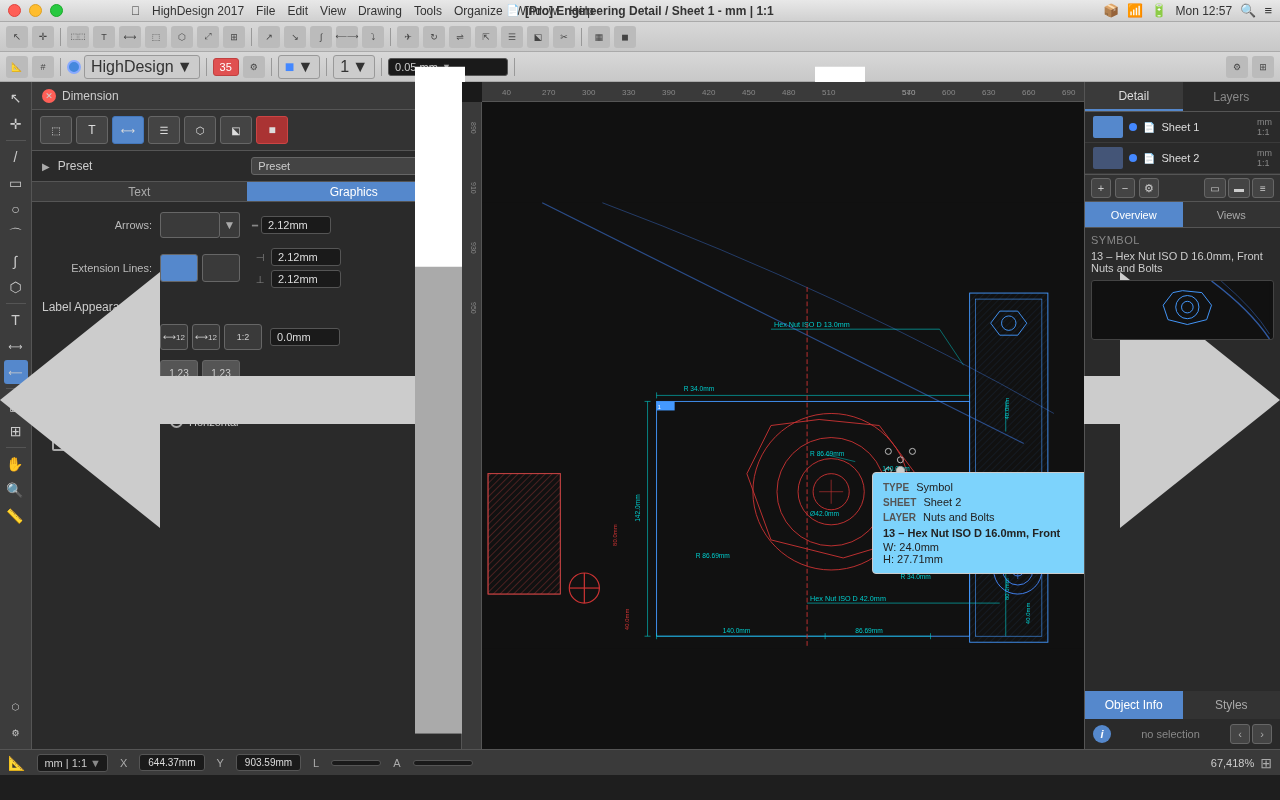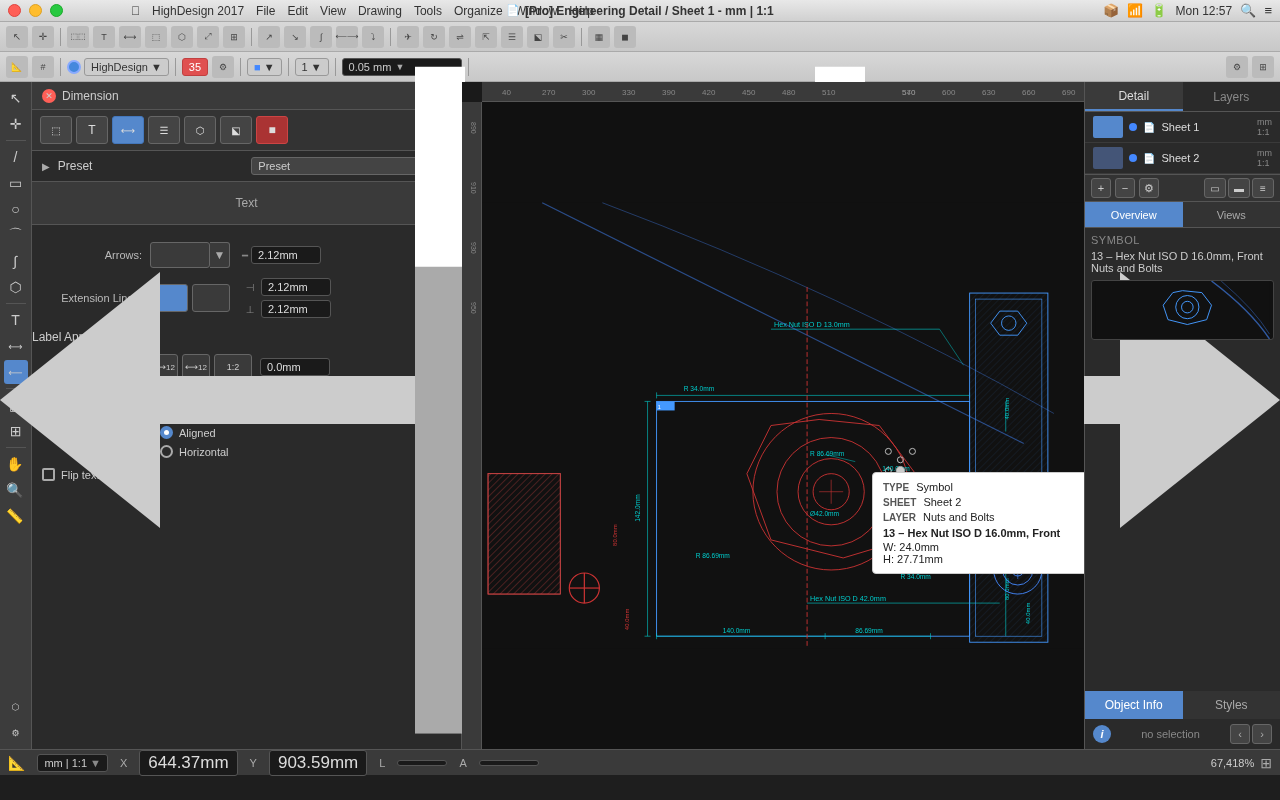--- a/index.html
+++ b/index.html
@@ -40,21 +40,21 @@
       background: linear-gradient(to bottom, #d8d8d8, #c8c8c8);
       border-bottom: 1px solid #aaa;
       display: flex;
       align-items: center;
       padding: 0 6px;
       gap: 4px;
     }
     .tb-icon { width: 22px; height: 22px; background: #bbb; border-radius: 3px; display: flex; align-items: center; justify-content: center; font-size: 10px; color: #444; cursor: pointer; }
     .tb-sep { width: 1px; height: 18px; background: #999; margin: 0 2px; }
     .tb-btn { padding: 2px 6px; background: #ccc; border: 1px solid #999; border-radius: 3px; font-size: 11px; color: #333; cursor: pointer; }
-    .tb-dropdown { padding: 2px 6px; background: #ccc; border: 1px solid #999; border-radius: 3px; font-size: 11px; color: #333; cursor: pointer; display: flex; align-items: center; gap: 3px; }
+    .tb-dropdown { padding: 2px 6px; background: #ccc; border: 1px solid #999; border-radius: 3px; font-size: 16px; color: #333; cursor: pointer; display: flex; align-items: center; gap: 3px; }
 
     
     #main-layout {
       display: flex;
       height: calc(800px - 22px - 30px - 30px - 25px - 26px);
     }
 
     
     #left-toolbar {
       width: 32px;
@@ -109,25 +109,25 @@
       border-bottom: 1px solid #555;
     }
     .preset-arrow { color: #aaa; font-size: 10px; }
     .preset-label { color: #ccc; font-size: 12px; flex: 1; }
     .preset-dropdown { background: #444; border: 1px solid #666; color: #ccc; padding: 2px 6px; border-radius: 3px; font-size: 11px; flex: 1; display: flex; align-items: center; justify-content: space-between; }
 
     #tabs-row {
       display: flex;
       border-bottom: 1px solid #555;
     }
-    .panel-tab { flex: 1; height: 42px; display: flex; align-items: center; justify-content: center; font-size: 12px; cursor: pointer; }
+    .panel-tab { flex: 1; height: 19px; display: flex; align-items: center; justify-content: center; font-size: 12px; cursor: pointer; }
     .panel-tab.active { background: #5588cc; color: #fff; }
     .panel-tab.inactive { background: #3a3a3a; color: #aaa; }
 
-    #panel-content { flex: 1; overflow-y: auto; margin-top: 17px; }
+    #panel-content { padding: 10px; flex: 1; overflow-y: auto; }
 
     .field-row { display: flex; align-items: center; margin-bottom: 10px; gap: 8px; }
     .field-label { width: 110px; color: #bbb; font-size: 11px; text-align: right; }
     .field-input { background: #1a1a1a; border: 1px solid #555; color: #ddd; padding: 2px 6px; border-radius: 3px; font-size: 11px; width: 80px; }
     .arrow-btn { width: 60px; height: 26px; background: #3a3a3a; border: 1px solid #666; border-radius: 3px; display: flex; align-items: center; justify-content: center; gap: 2px; cursor: pointer; }
     .arrow-expand { width: 20px; height: 26px; background: #3a3a3a; border: 1px solid #666; border-left: none; border-radius: 0 3px 3px 0; display: flex; align-items: center; justify-content: center; cursor: pointer; color: #aaa; }
     .ext-line-btn { width: 38px; height: 28px; background: #3a3a3a; border: 1px solid #666; border-radius: 3px; display: flex; align-items: center; justify-content: center; cursor: pointer; }
     .ext-line-btn.active { background: #5588cc; }
 
     #label-section { margin-top: 12px; }
@@ -183,21 +183,21 @@
     #drawing-canvas {
       position: absolute;
       top: 20px; left: 20px; right: 0; bottom: 0;
       background: #111;
     }
     
     #symbol-tooltip {
       position: absolute;
       top: 370px;
       left: 390px;
-      background: #ffffff;
+      background: #7dd3fc;
       border: 1px solid #ccc;
       border-radius: 4px;
       padding: 8px 10px;
       font-size: 11px;
       color: #222;
       min-width: 220px;
       z-index: 10;
     }
     .tooltip-row { margin-bottom: 3px; }
     .tooltip-label { font-weight: bold; color: #555; font-size: 10px; text-transform: uppercase; margin-right: 4px; }
@@ -254,21 +254,21 @@
       height: 26px;
       background: #3a3a3a;
       border-top: 1px solid #555;
       display: flex;
       align-items: center;
       padding: 0 8px;
       gap: 12px;
       font-size: 11px;
       color: #ccc;
     }
-    .status-field { background: #1a1a1a; border: 1px solid #555; padding: 2px 8px; border-radius: 3px; font-size: 17px; color: #ddd; }
+    .status-field { background: #1a1a1a; border: 1px solid #555; padding: 2px 8px; border-radius: 3px; font-size: 10px; color: #ddd; }
     #status-msg { flex: 1; text-align: center; font-size: 11px; color: #aaa; }
 
     
     svg { position: absolute; top: 0; left: 0; width: 100%; height: 100%; }
   </style>
 </head>
 <body>
 
 <div id="titlebar">
   <span class="traffic-light tl-close"></span>
@@ -406,20 +406,21 @@
     <div id="preset-row">
       <span class="preset-arrow">▶</span>
       <span class="preset-label">Preset</span>
       <div class="preset-dropdown">
         <span>Preset</span>
         <span>▼</span>
       </div>
     </div>
     <div id="tabs-row">
       <div class="panel-tab inactive">Text</div>
+      <div class="panel-tab active">Graphics</div>
     </div>
     <div id="panel-content">
 
       <div class="field-row">
         <span class="field-label">Arrows:</span>
         <div style="display:flex; align-items:center;">
           <div class="arrow-btn">
             <svg width="40" height="16" viewBox="0 0 40 16">
               <line x1="5" y1="8" x2="35" y2="8" stroke="#ccc" stroke-width="1.5"></line>
               <polygon points="5,4 5,12 0,8" fill="#ccc"></polygon>

